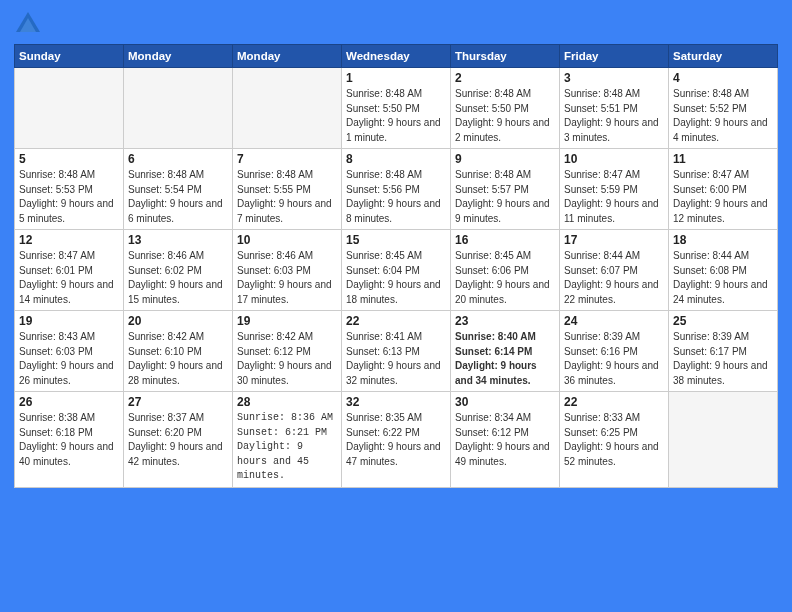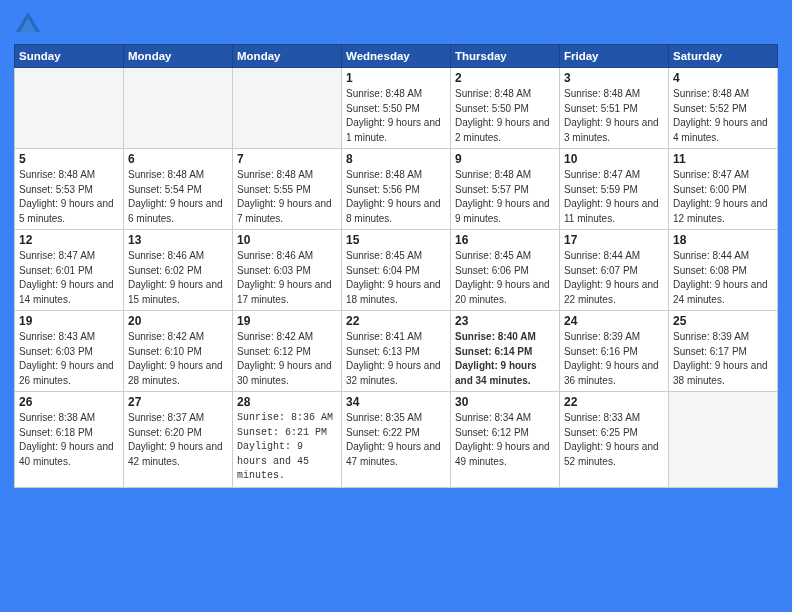--- a/index.html
+++ b/index.html
@@ -307,21 +307,21 @@
 Sunset: 6:20 PM
 Daylight: 9 hours and 42 minutes.</div>
           </td>
           <td>
             <span class="day-num">28</span>
             <div class="day-info" style="white-space: pre-line; font-family: Liberation Mono, monospace;">Sunrise: 8:36 AM
 Sunset: 6:21 PM
 Daylight: 9 hours and 45 minutes.</div>
           </td>
           <td>
-            <span class="day-num">34</span>
+            <span class="day-num">32</span>
             <div class="day-info" style="white-space: pre-line;">Sunrise: 8:35 AM
 Sunset: 6:22 PM
 Daylight: 9 hours and 47 minutes.</div>
           </td>
           <td>
             <span class="day-num">30</span>
             <div class="day-info" style="white-space: pre-line;">Sunrise: 8:34 AM
 Sunset: 6:12 PM
 Daylight: 9 hours and 49 minutes.</div>
           </td>

